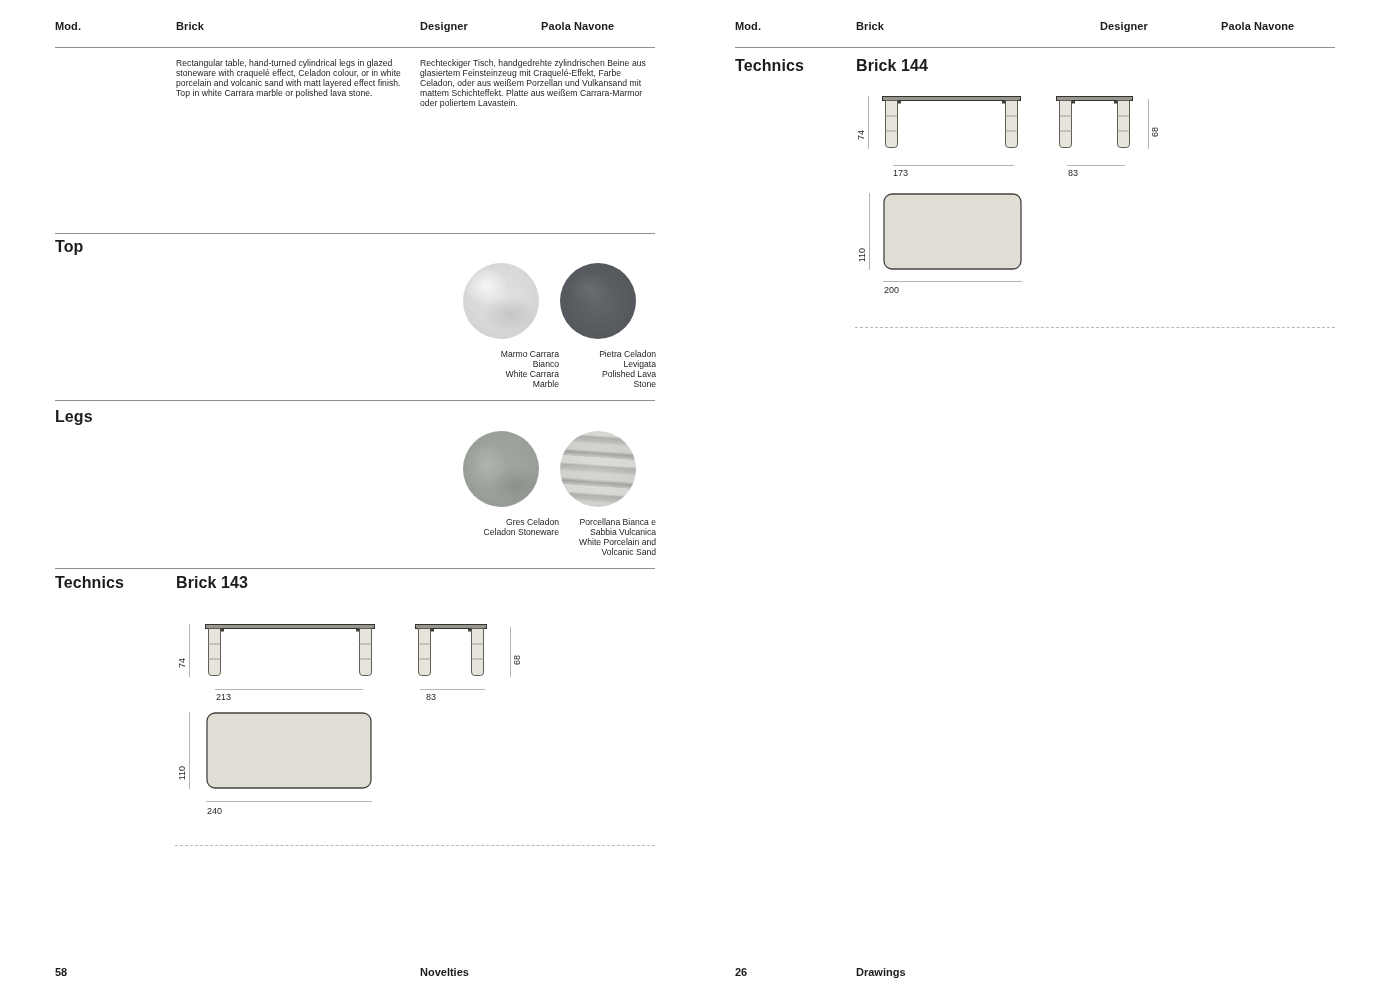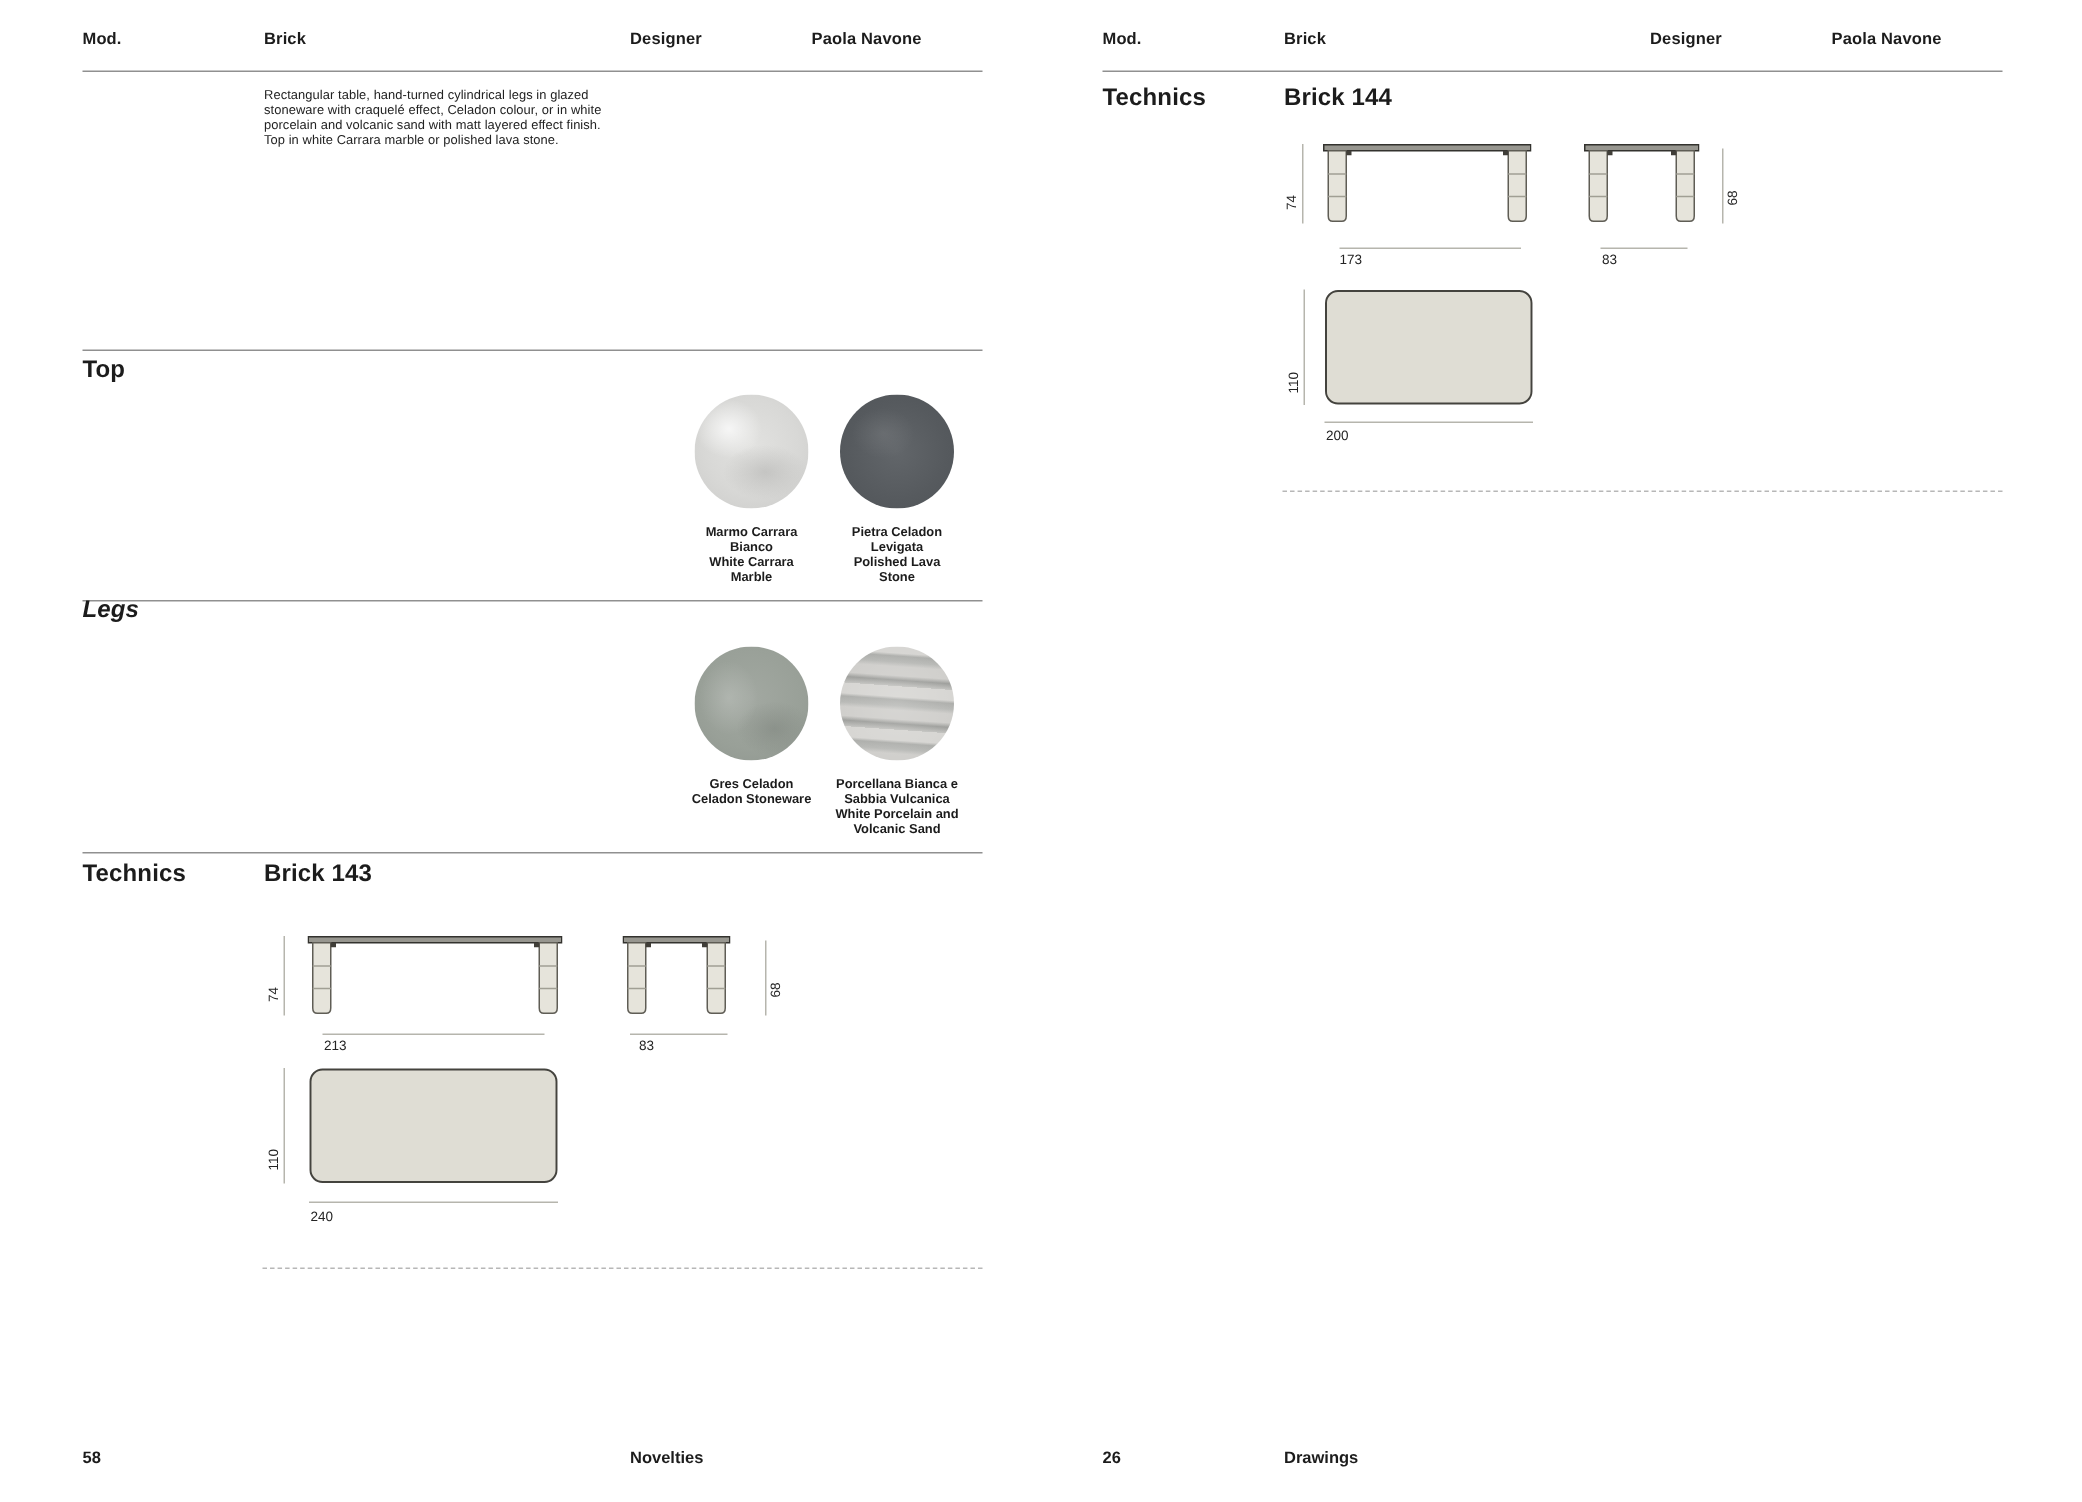--- a/index.html
+++ b/index.html
@@ -37,21 +37,21 @@
   }
   .sw-porcelain {
     background:
       radial-gradient(circle at 50% 50%, rgba(255,255,255,.14), rgba(255,255,255,0) 70%),
       repeating-linear-gradient(184deg,
         #d7d6d3 0px, #d7d6d3 7px,
         #aeafac 9px, #b9bab7 13px,
         #d0cfcc 16px, #d0cfcc 22px,
         #9fa09d 25px, #c3c3c0 29px);
   }
-  .sw-label { position:absolute; width:116px; text-align:center; font-size:8.6px; font-weight:bold; line-height:10px; }
+  .sw-label { position:absolute; width:116px; text-align:right; font-size:8.6px; font-weight:normal; line-height:10px; }
   .sw-label span { display:block; }
   .dim-h { position:absolute; font-size:9px; color:#242424; }
   .dim-v {
     position:absolute; font-size:9px; color:#242424;
     writing-mode:vertical-rl; transform:rotate(180deg); width:11px;
   }
   .dim-line-h { position:absolute; height:1px; background:#b6b5ad; }
   .dim-line-v { position:absolute; width:1px; background:#b6b5ad; }
   .draw { position:absolute; }
   .footer-num { position:absolute; font-size:11px; font-weight:bold; }
@@ -65,20 +65,21 @@
   <div class="col-h" style="left:55px; top:20px;">Mod.</div>
   <div class="col-h" style="left:176px; top:20px;">Brick</div>
   <div class="col-h" style="left:420px; top:20px;">Designer</div>
   <div class="col-h" style="left:541px; top:20px;">Paola Navone</div>
   <div class="rule" style="left:55px; top:47px; width:600px;"></div>
 
   <div class="desc" style="left:176px; top:58px;">
     <p>Rectangular table, hand-turned cylindrical legs in glazed stoneware with craquelé effect, Celadon colour, or in white porcelain and volcanic sand with matt layered effect finish. Top in white Carrara marble or polished lava stone.</p>
   </div>
   <div class="desc" style="left:420px; top:58px;">
+    <p>Rechteckiger Tisch, handgedrehte zylindrischen Beine aus glasiertem Feinsteinzeug mit Craquelé-Effekt, Farbe Celadon, oder aus weißem Porzellan und Vulkansand mit mattem Schichteffekt. Platte aus weißem Carrara-Marmor oder poliertem Lavastein.</p>
   </div>
 
   <div class="rule" style="left:55px; top:233px; width:600px;"></div>
   <div class="sec-h" style="left:55px; top:238px;">Top</div>
 
   <div class="swatch sw-marble" style="left:463px; top:263px;"></div>
   <div class="swatch sw-lava" style="left:560px; top:263px;"></div>
 
   <div class="sw-label" style="left:443px; top:349px;">
     <span>Marmo Carrara</span>
@@ -87,21 +88,21 @@
     <span>Marble</span>
   </div>
   <div class="sw-label" style="left:540px; top:349px;">
     <span>Pietra Celadon</span>
     <span>Levigata</span>
     <span>Polished Lava</span>
     <span>Stone</span>
   </div>
 
   <div class="rule" style="left:55px; top:400px; width:600px;"></div>
-  <div class="sec-h" style="left:55px; top:398px;font-style:italic;">Legs</div>
+  <div class="sec-h" style="left:55px; top:408px;">Legs</div>
 
   <div class="swatch sw-celadon" style="left:463px; top:431px;"></div>
   <div class="swatch sw-porcelain" style="left:560px; top:431px;"></div>
 
   <div class="sw-label" style="left:443px; top:517px;">
     <span>Gres Celadon</span>
     <span>Celadon Stoneware</span>
   </div>
   <div class="sw-label" style="left:540px; top:517px;">
     <span>Porcellana Bianca e</span>

